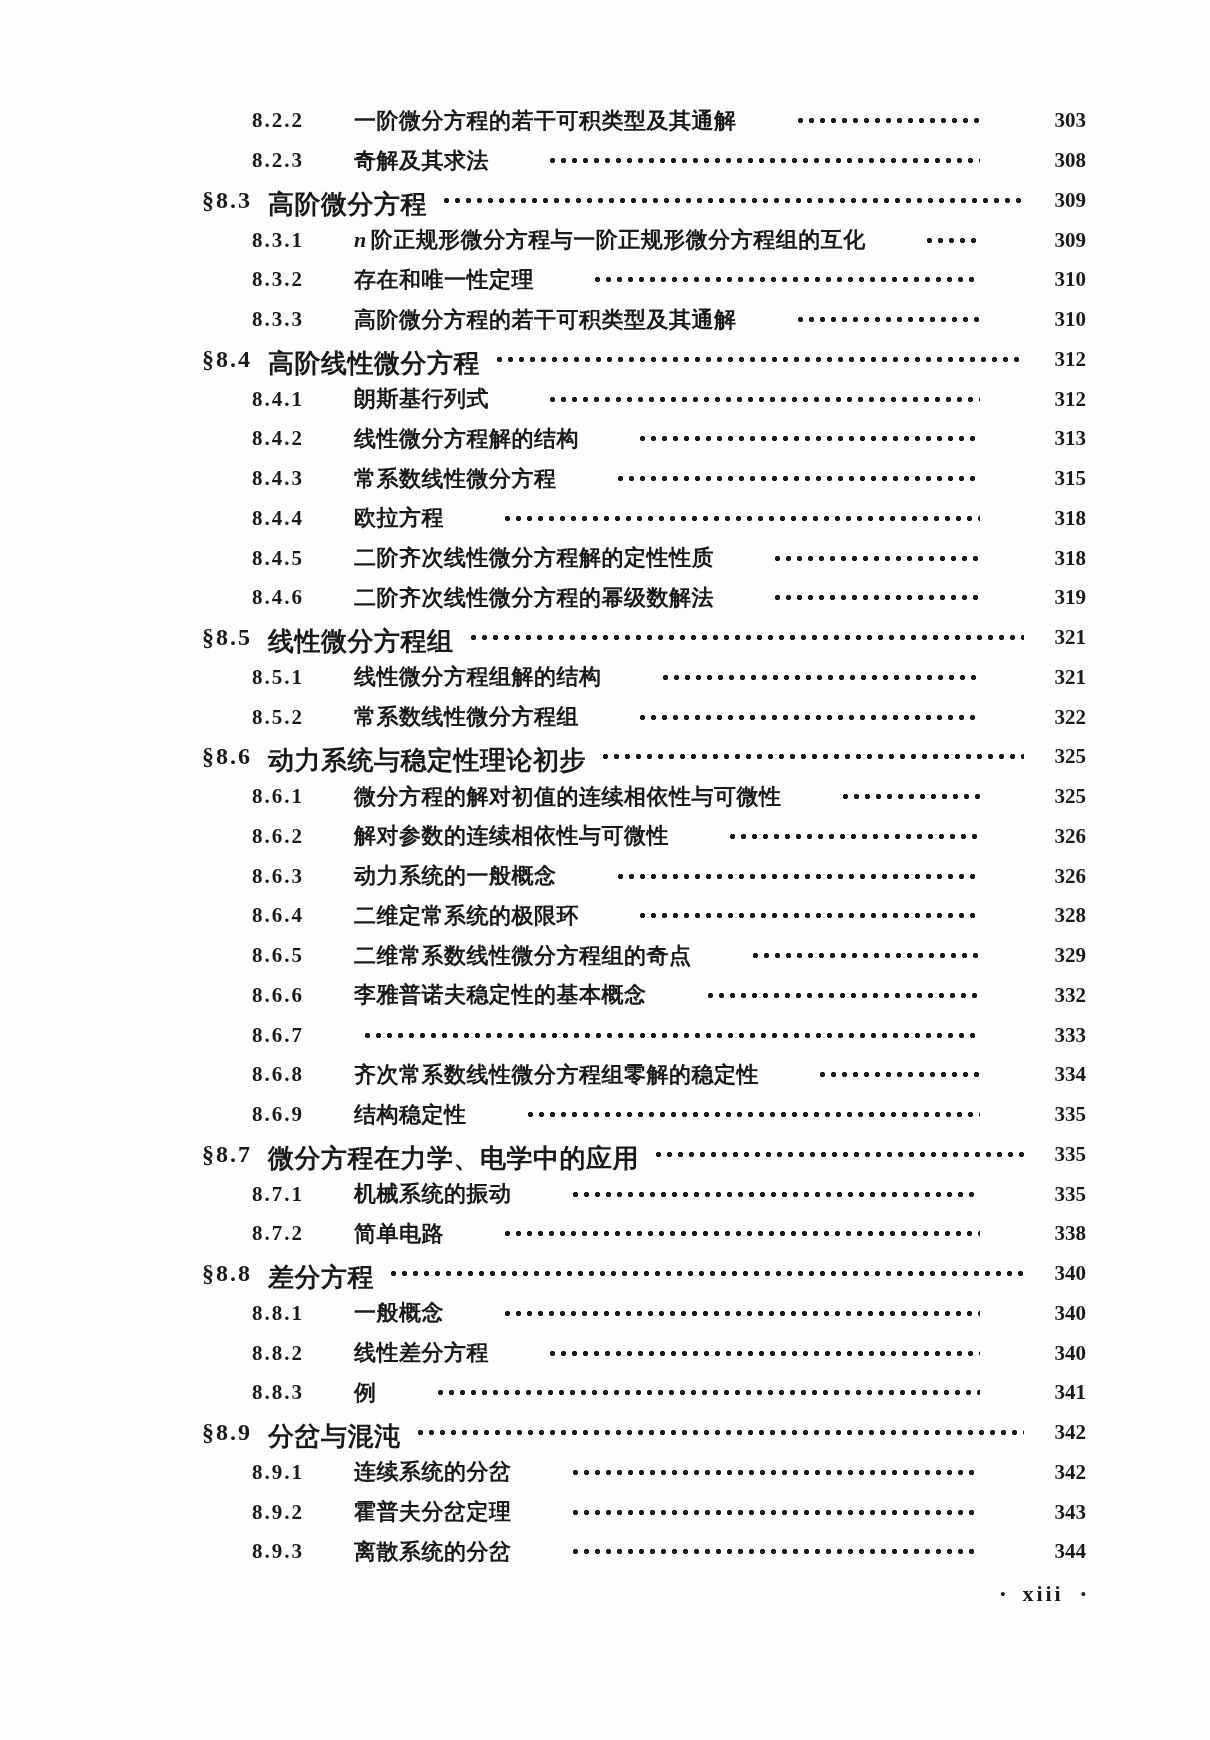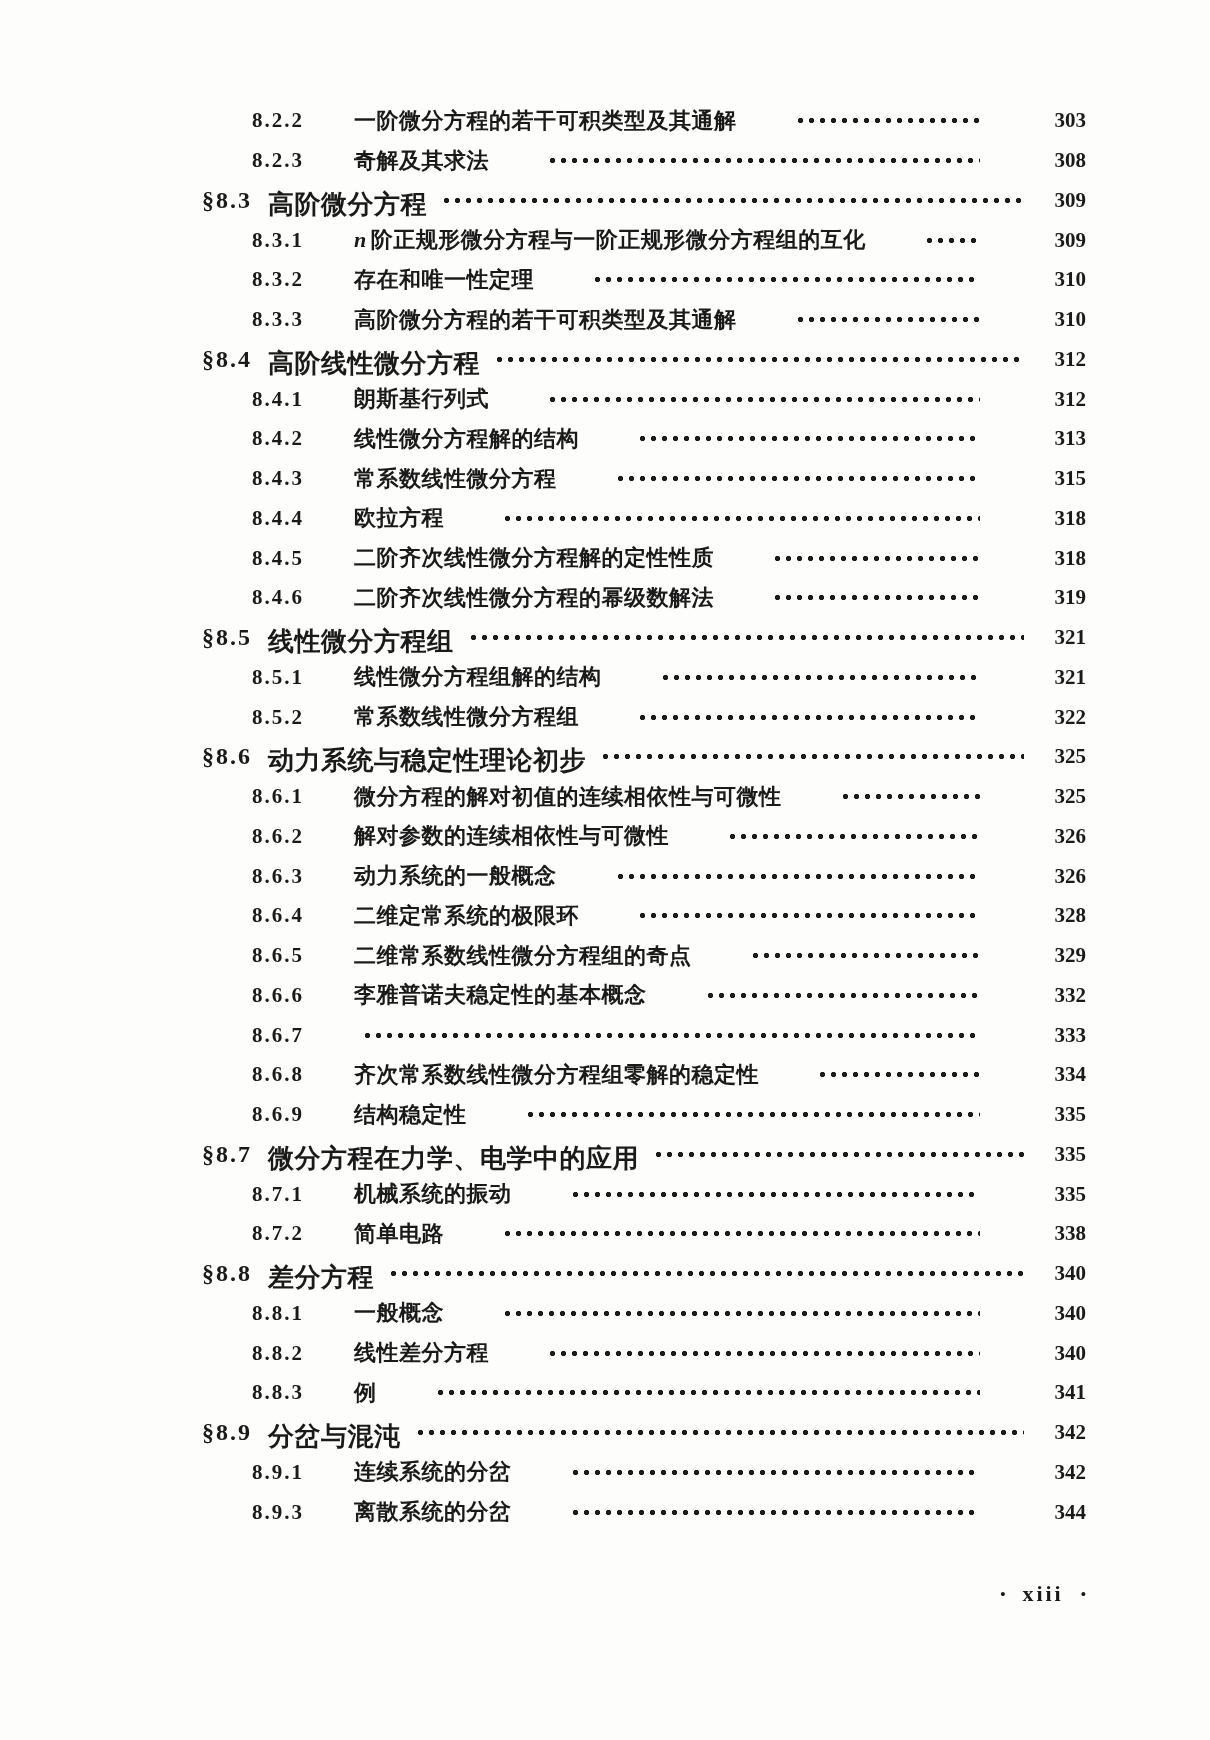--- a/index.html
+++ b/index.html
@@ -289,20 +289,26 @@
         <span class="leader"></span>
         <span class="pg">342</span>
       </div>
       <div class="row sub">
         <span class="num">8.9.1</span>
         <span class="title">连续系统的分岔</span>
         <span class="leader"></span>
         <span class="pg">342</span>
       </div>
       <div class="row sub">
+        <span class="num">8.9.2</span>
+        <span class="title">霍普夫分岔定理</span>
+        <span class="leader"></span>
+        <span class="pg">343</span>
+      </div>
+      <div class="row sub">
         <span class="num">8.9.3</span>
         <span class="title">离散系统的分岔</span>
         <span class="leader"></span>
         <span class="pg">344</span>
       </div>
     </div>
   <div class="footer">
     <span class="bullet">•</span>
     <span class="roman">xiii</span>
     <span class="bullet">•</span>

